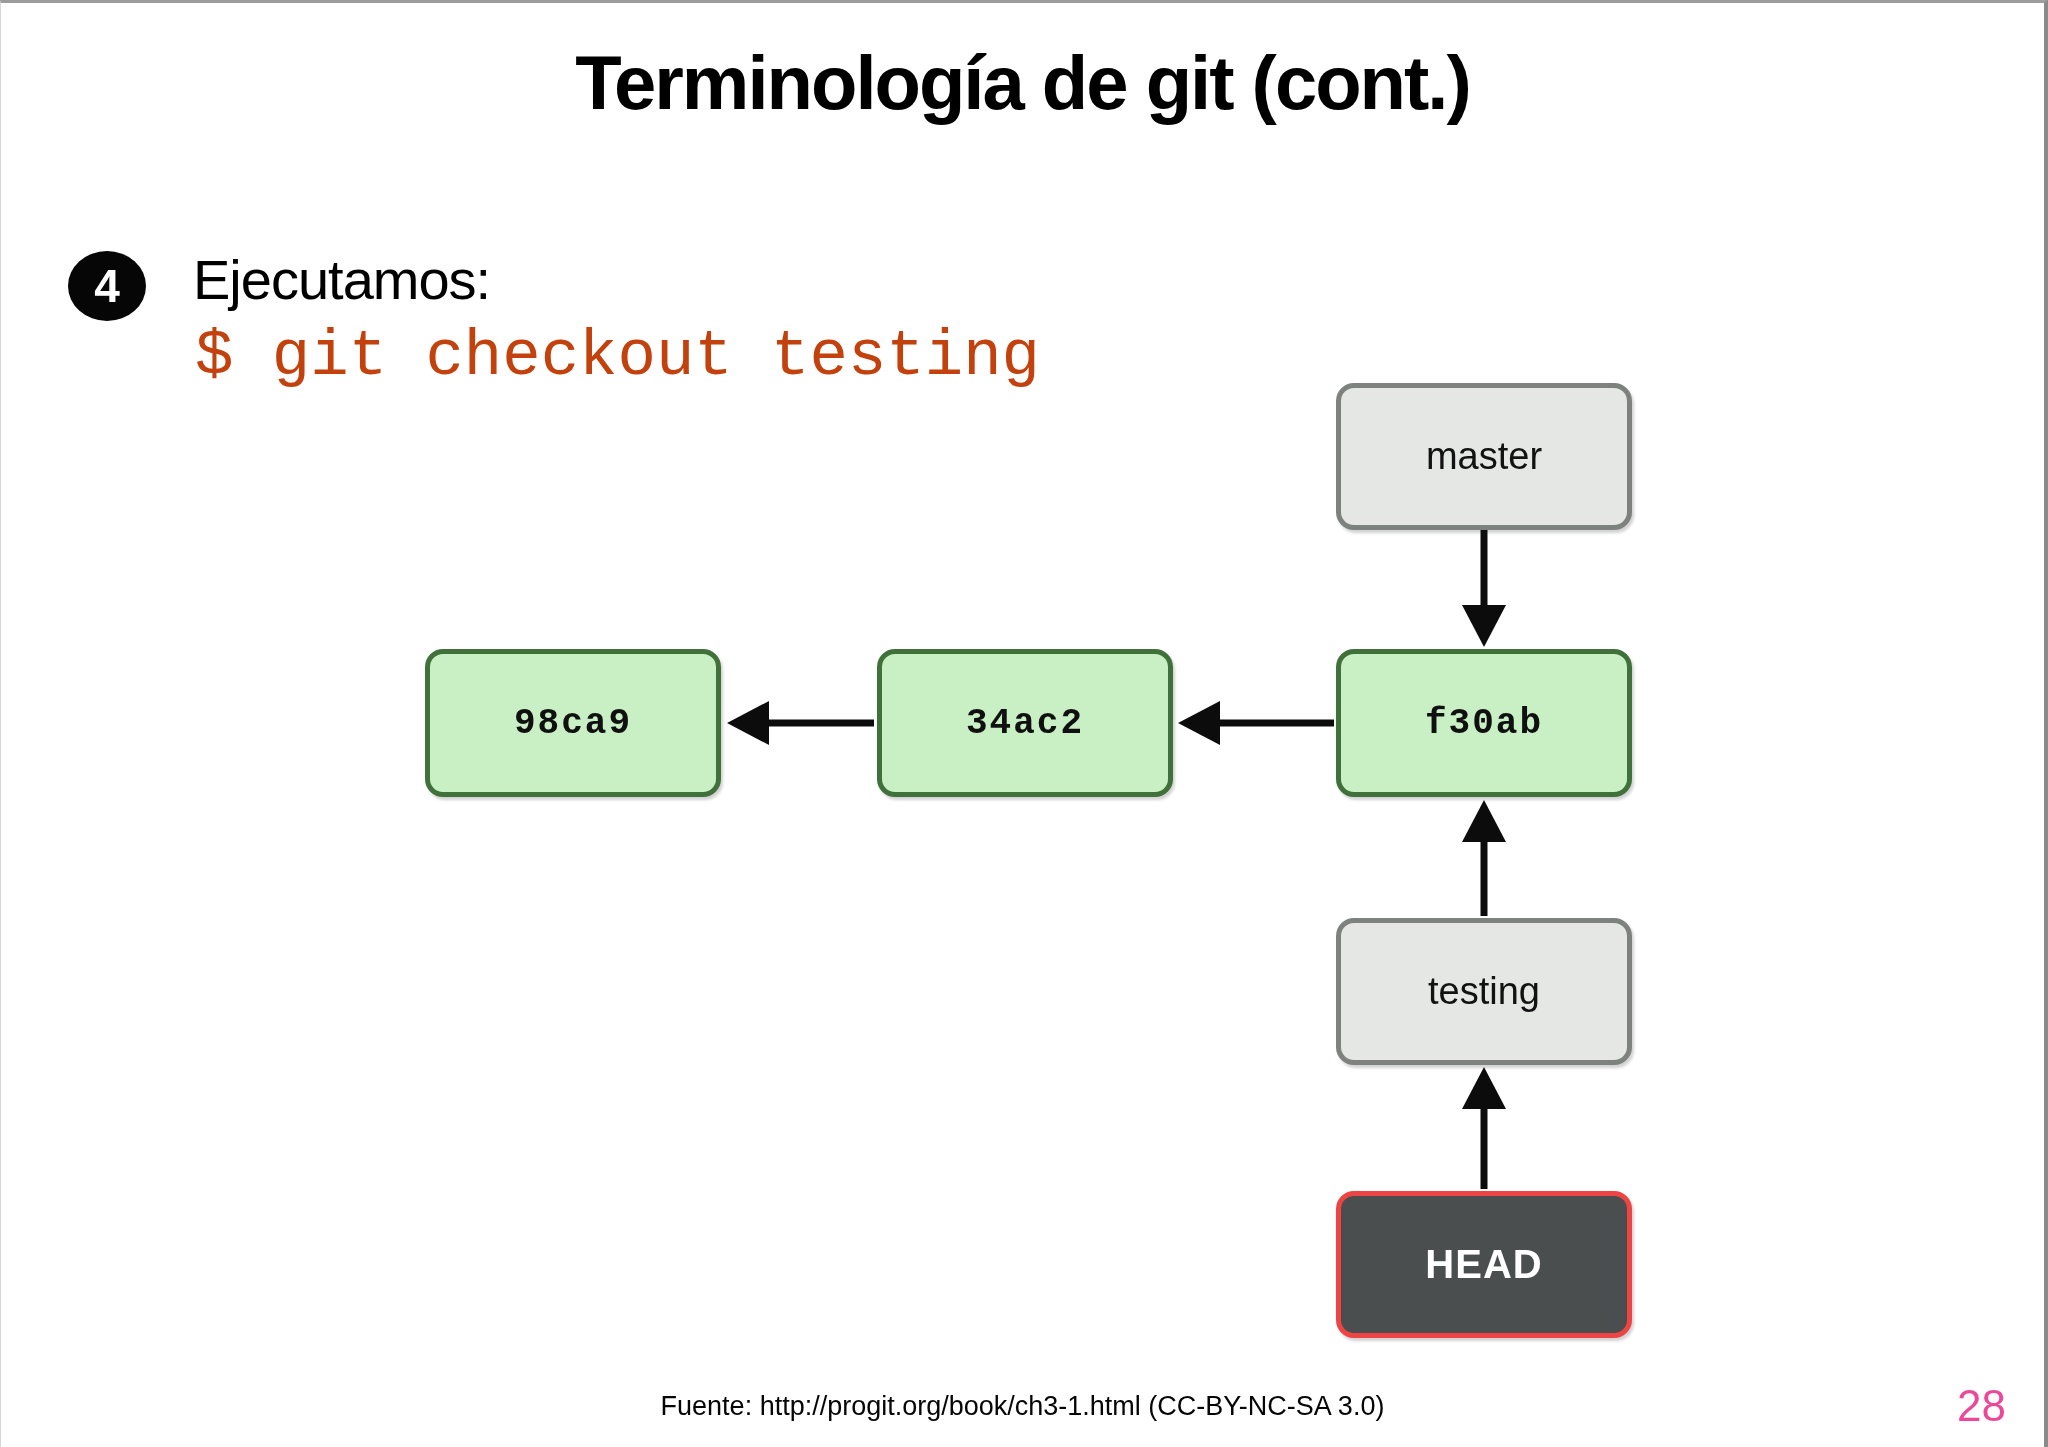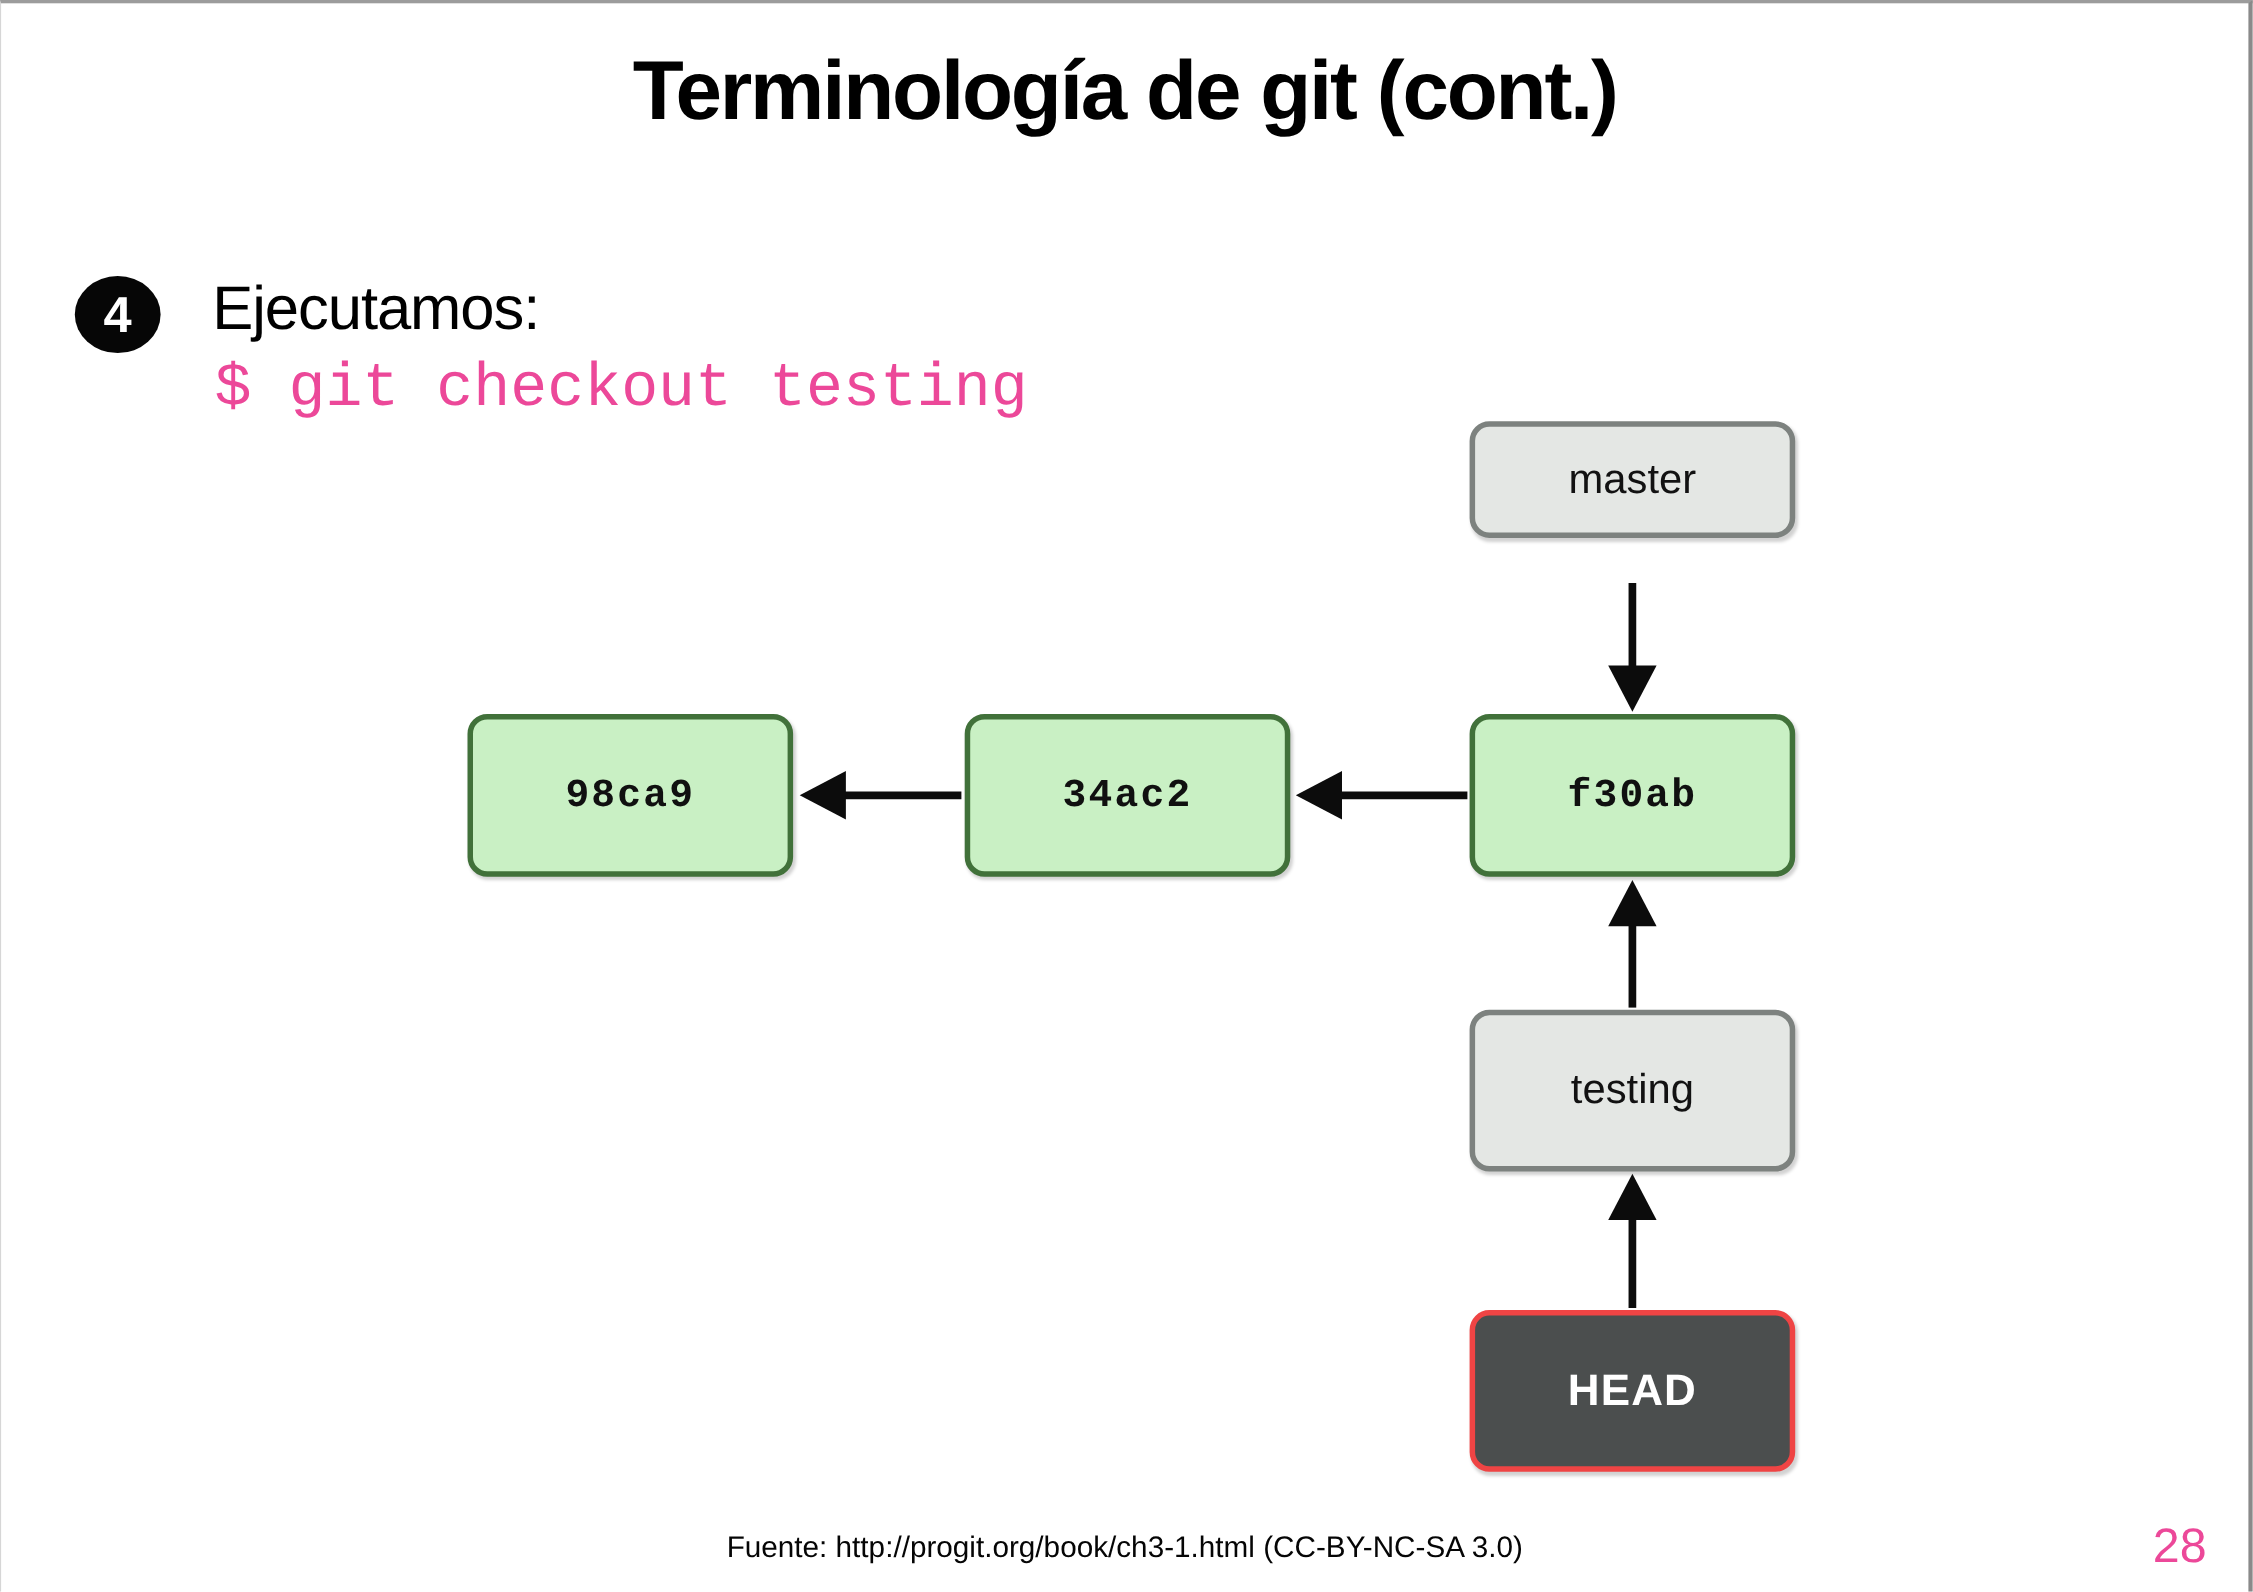--- a/index.html
+++ b/index.html
@@ -43,23 +43,23 @@
     position: absolute;
     left: 192px; top: 244px;
     font-size: 56px;
     letter-spacing: -1px;
   }
 
   .step-command {
     position: absolute;
     left: 194px; top: 318px;
     font-family: "Liberation Mono", monospace;
-    font-size: 56px;
+    font-size: 64px;
     white-space: pre;
-    color: #ec4899;
+    color: #c2410c;
   }
 
   .node {
     position: absolute;
     box-sizing: border-box;
     border-radius: 18px;
     display: flex; align-items: center; justify-content: center;
     box-shadow: 2px 3px 3px rgba(0,0,0,0.18);
   }
   .node.commit {
@@ -80,21 +80,21 @@
   .node.head {
     background: #4b4e4e;
     border: 5px solid #ef4444;
     font-size: 40px;
     font-weight: 600;
     color: #ffffff;
     letter-spacing: 1px;
     justify-content: center;
   }
 
-  .node-master  { left: 1335px; top: 380px;  width: 296px; height: 106px; }
+  .node-master  { left: 1335px; top: 380px;  width: 296px; height: 147px; }
   .node-f30ab   { left: 1335px; top: 646px;  width: 296px; height: 148px; }
   .node-34ac2   { left: 876px;  top: 646px;  width: 296px; height: 148px; }
   .node-98ca9   { left: 424px;  top: 646px;  width: 296px; height: 148px; }
   .node-testing { left: 1335px; top: 915px;  width: 296px; height: 147px; }
   .node-head    { left: 1335px; top: 1188px; width: 296px; height: 147px; }
 
   .arrows {
     position: absolute;
     left: 0; top: 0;
     pointer-events: none;

